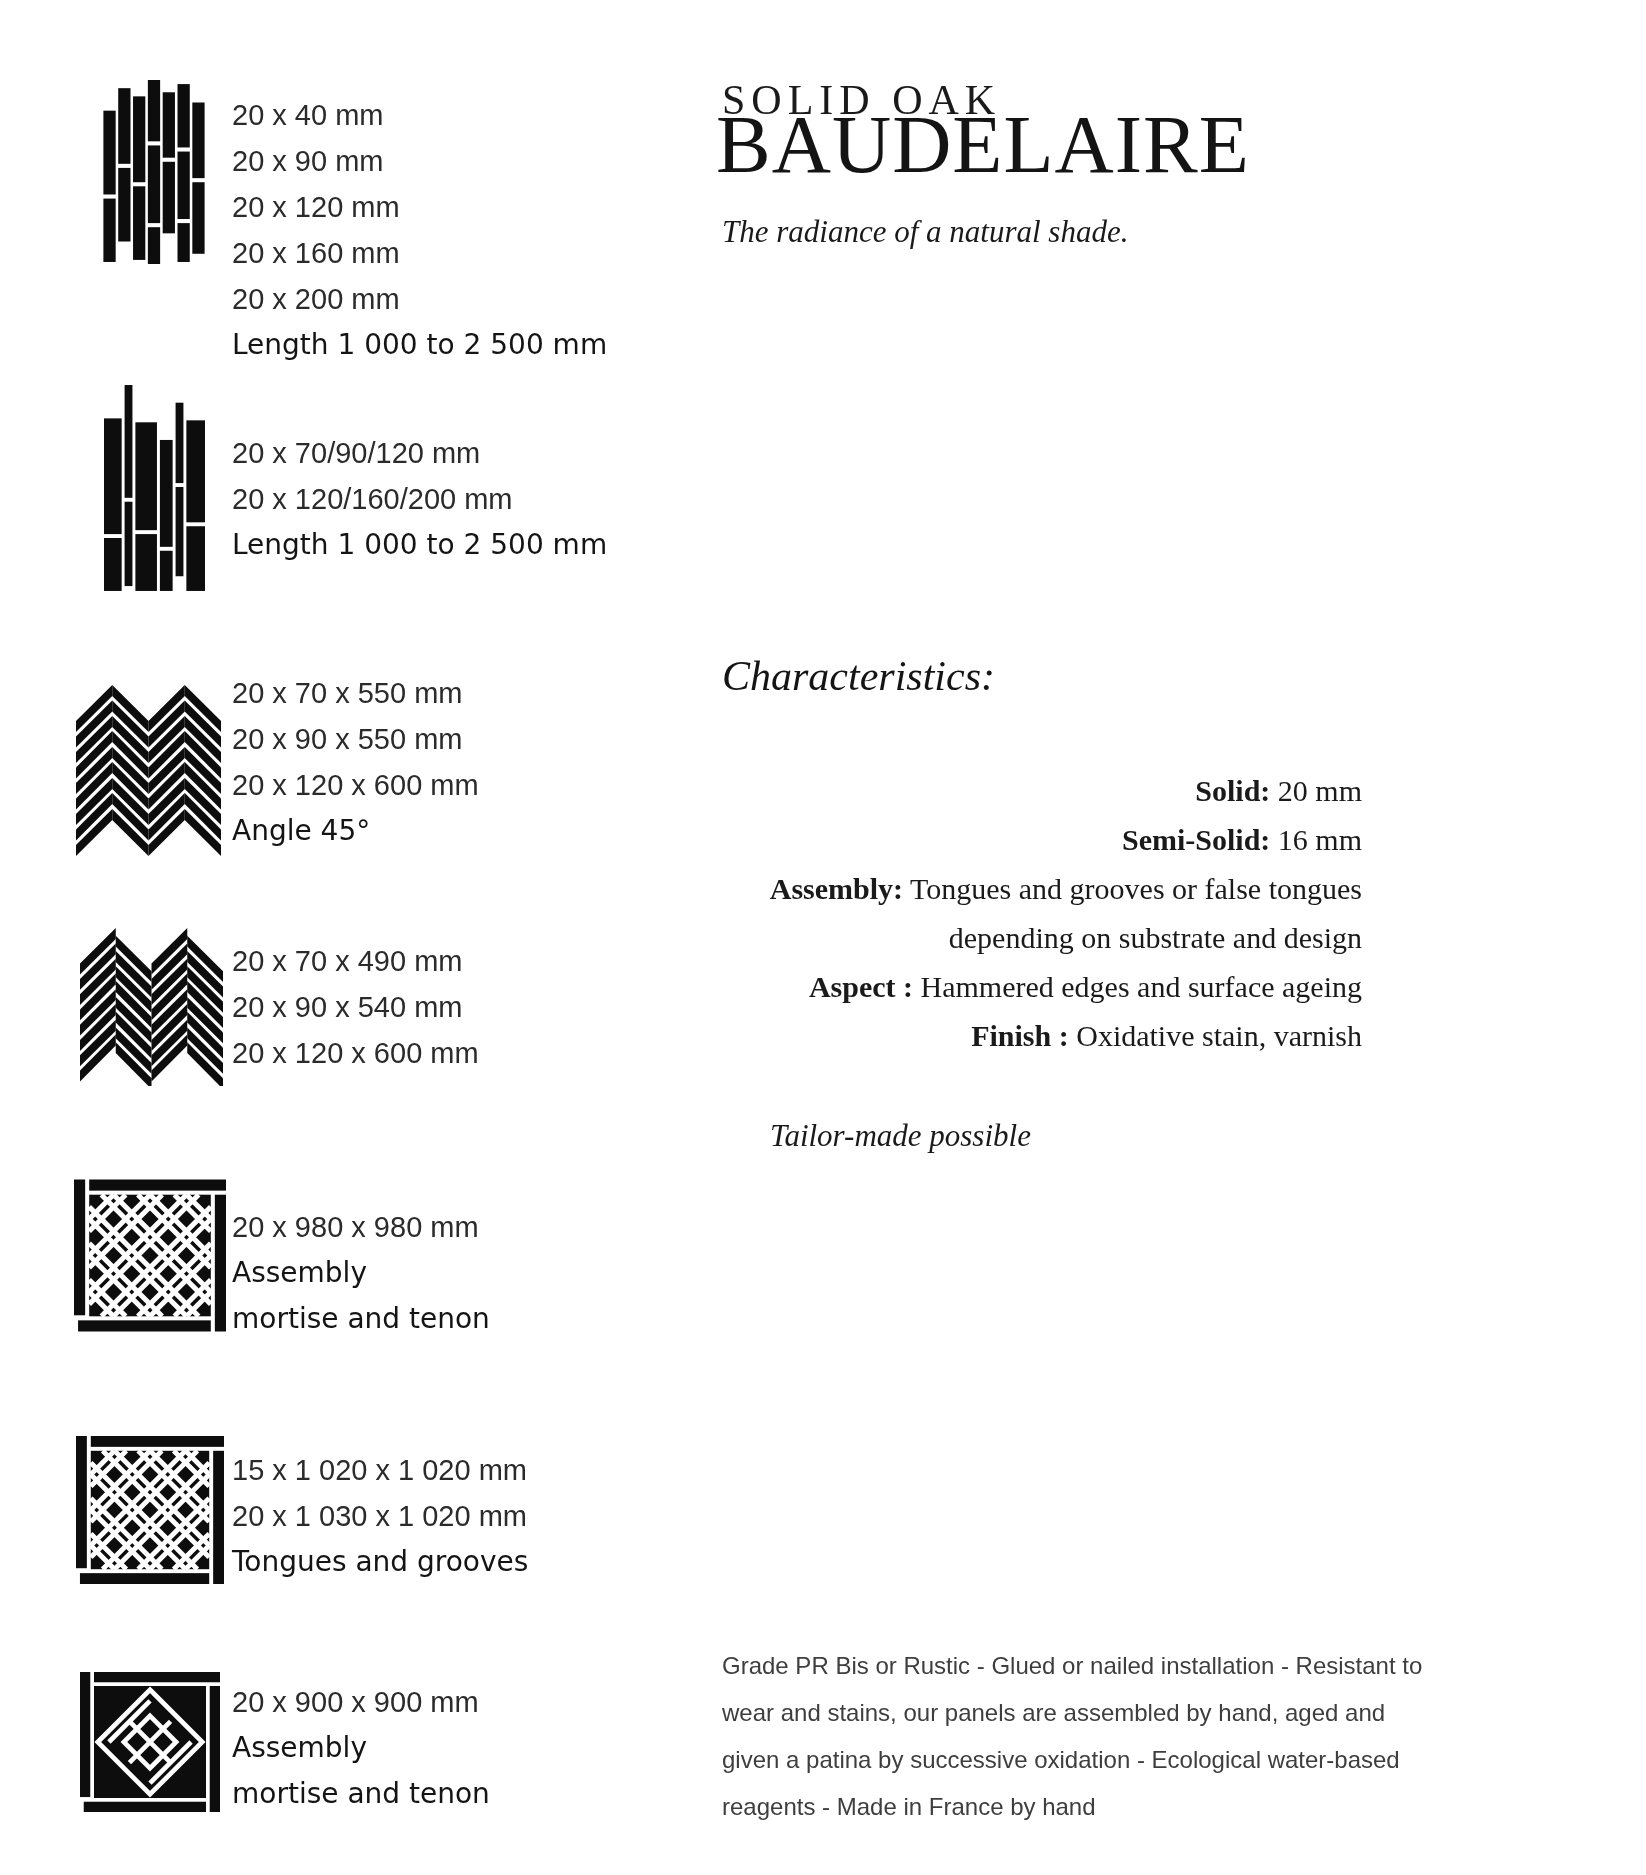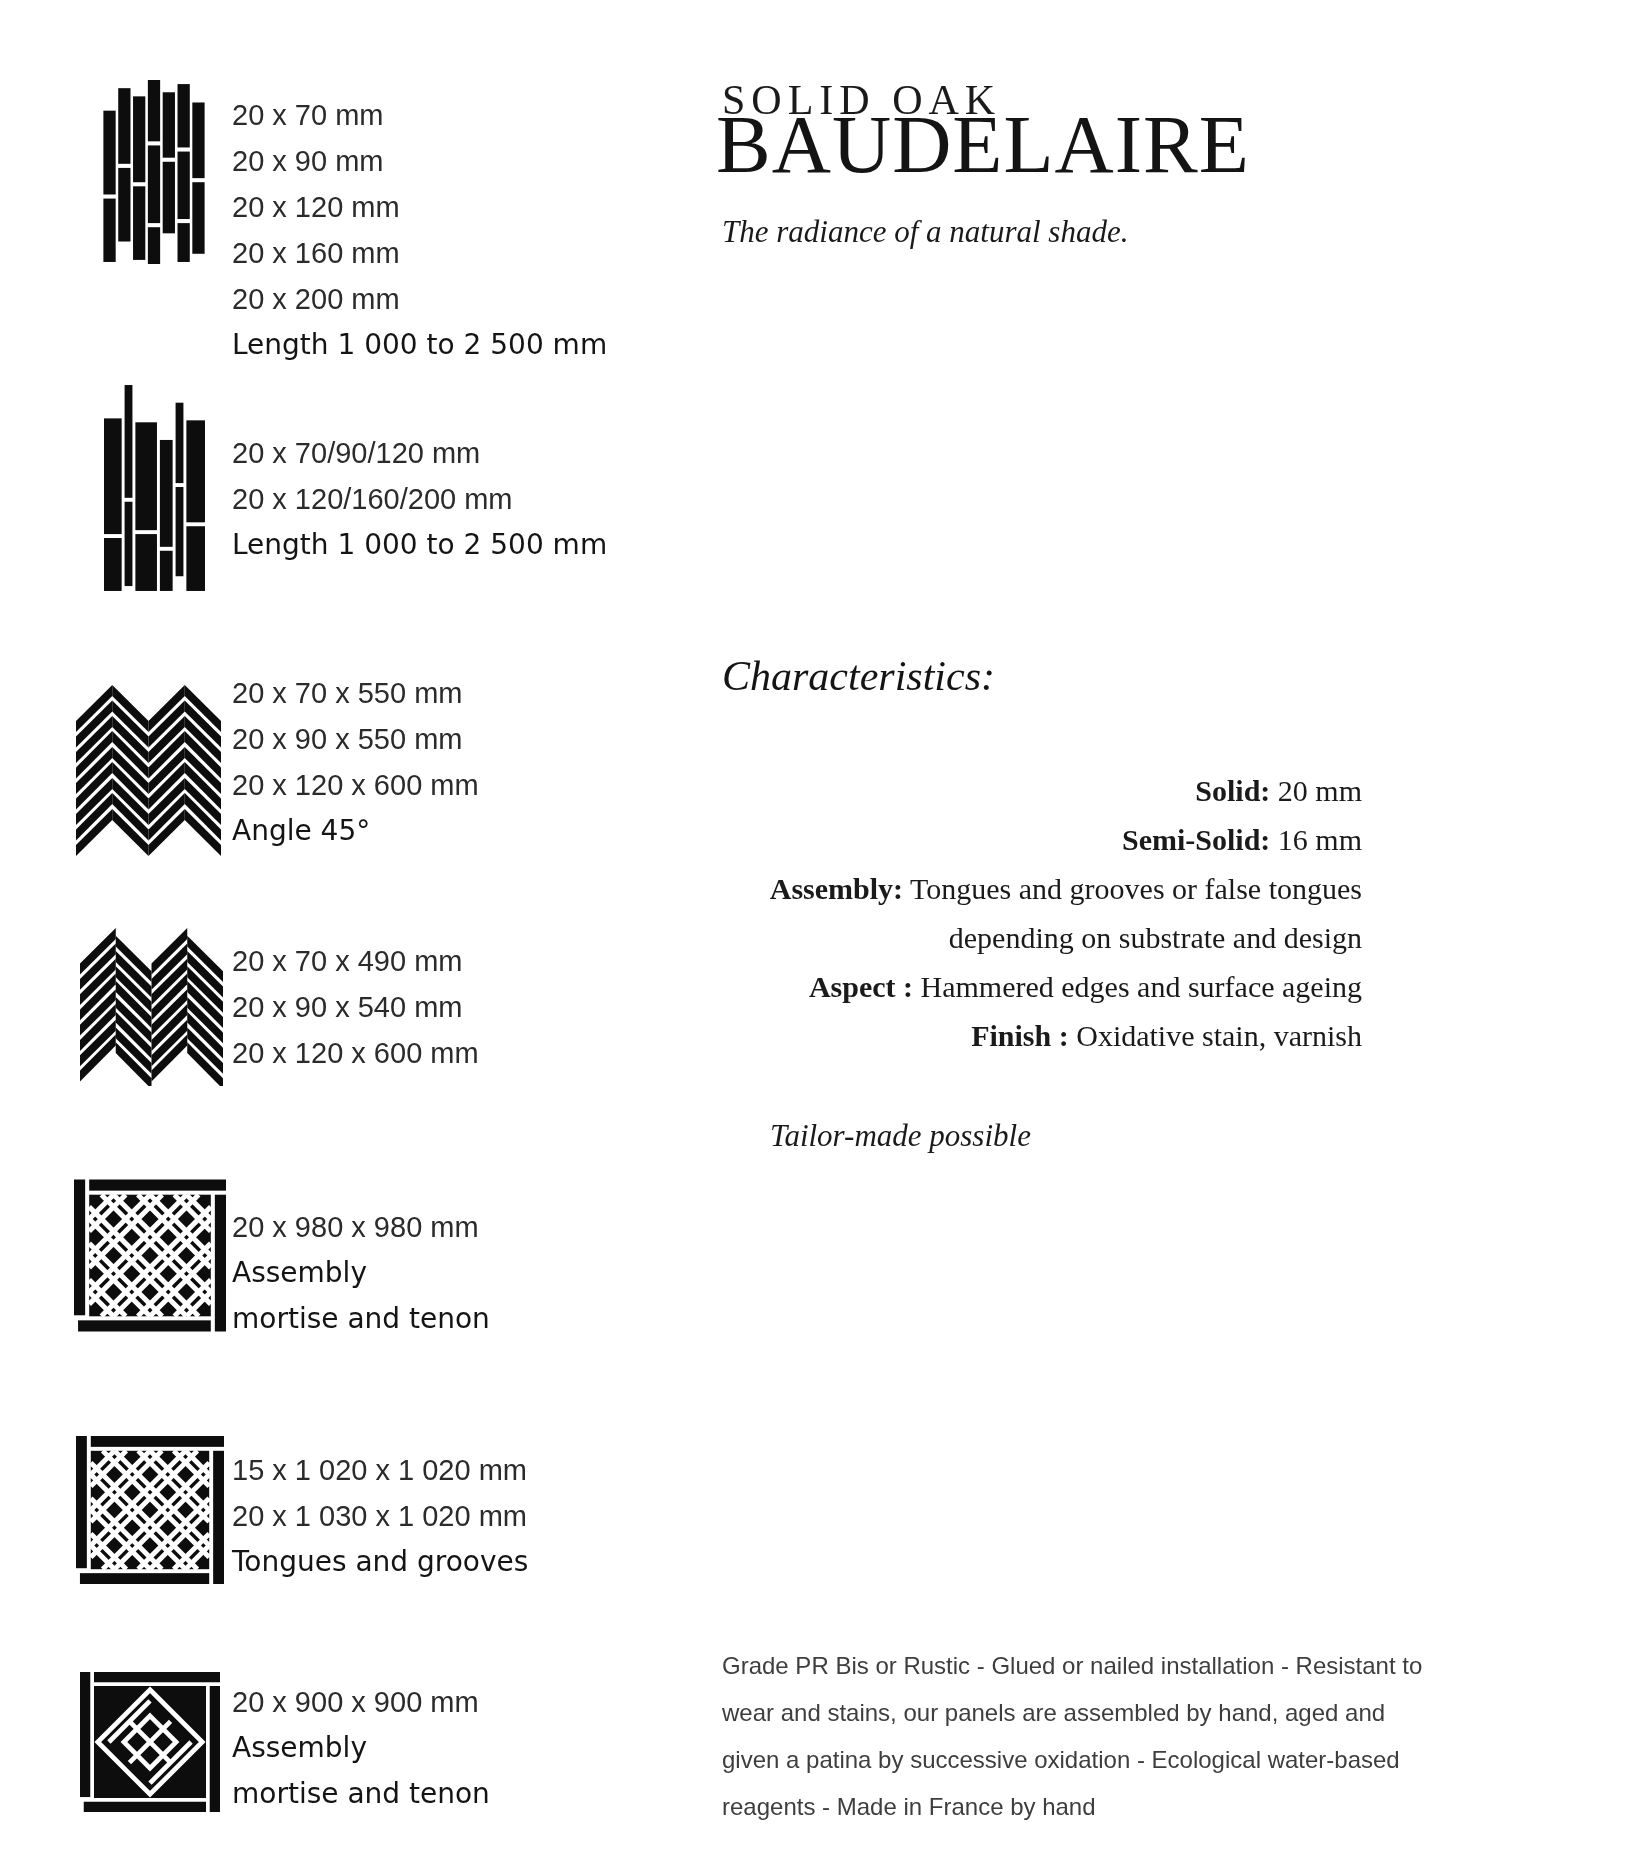--- a/index.html
+++ b/index.html
@@ -53,21 +53,21 @@
           <rect x="58" y="80" width="12" height="70"></rect>
         <rect x="72.5" y="4" width="12" height="62"></rect>
           <rect x="72.5" y="70" width="12" height="66"></rect>
           <rect x="72.5" y="140" width="12" height="38"></rect>
         <rect x="87" y="22" width="12" height="74"></rect>
           <rect x="87" y="100" width="12" height="70"></rect>
       </g>
     </svg>
   </div>
   <div class="fmt-text" style="top:92px">
-    <div class="dim">20 x 70 mm</div>
+    <div class="dim">20 x 40 mm</div>
     <div class="dim">20 x 90 mm</div>
     <div class="dim">20 x 120 mm</div>
     <div class="dim">20 x 160 mm</div>
     <div class="dim">20 x 200 mm</div>
     <div class="note">Length 1 000 to 2 500 mm</div>
   </div>
 
   <div class="icon" style="left:104px;top:382px">
     <svg width="101" height="212" viewBox="0 0 103 210">
       <g class="ink">

